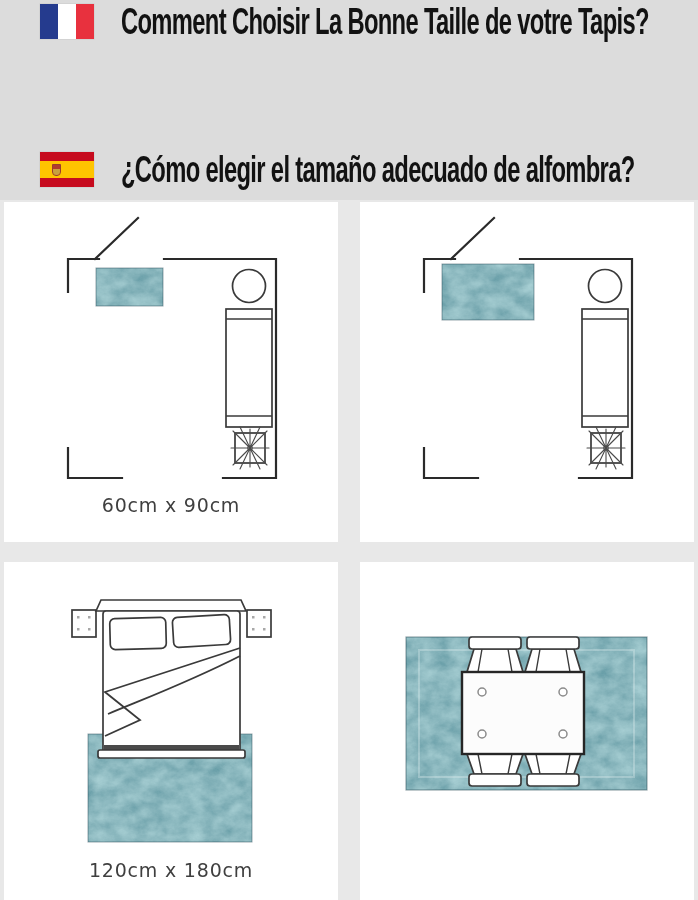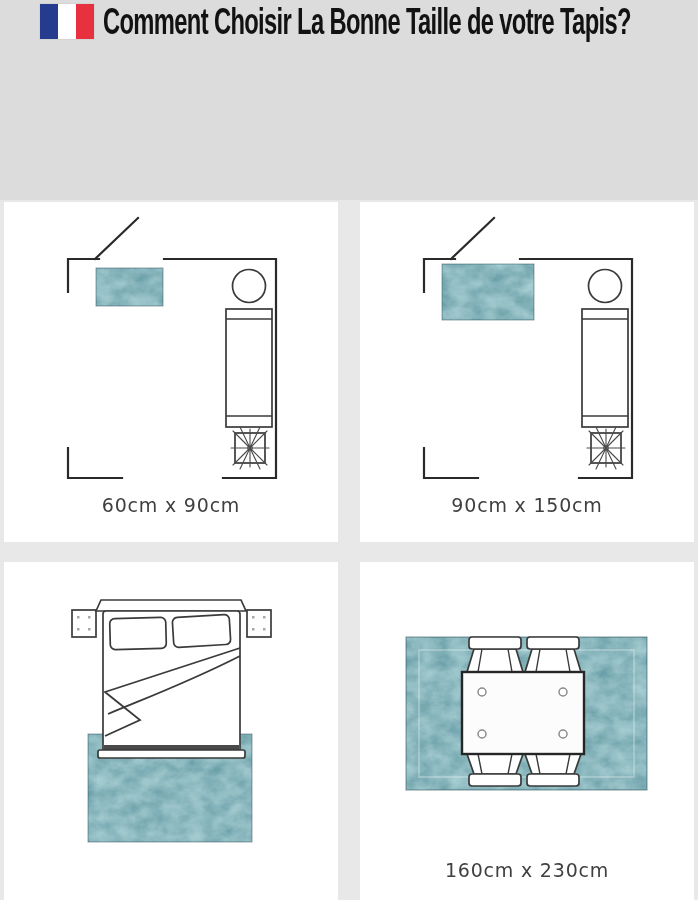--- a/index.html
+++ b/index.html
@@ -10,21 +10,21 @@
   body{
     width:698px;height:900px;background:var(--gap-bg);
     font-family:"Liberation Sans",sans-serif;overflow:hidden;position:relative;
   }
   
   .header{
     height:200px;background:var(--header-bg);box-sizing:border-box;
     padding:3px 0 12px 40px;display:flex;flex-direction:column;
     justify-content:space-between;overflow:hidden;
   }
-  .lang-row{display:flex;align-items:center;gap:9px;height:37px;}
+  .lang-row{display:flex;align-items:center;gap:27px;height:37px;}
   .flag{width:54px;height:35px;flex:0 0 auto;display:flex;position:relative;box-shadow:0 0 0 0.5px rgba(0,0,0,0.08);}
   .flag.vertical{flex-direction:row;}
   .flag.horizontal{flex-direction:column;}
   .flag span{flex:1;}
   .flag-fr span:nth-child(1){background:#253b8e;}
   .flag-fr span:nth-child(2){background:#ffffff;}
   .flag-fr span:nth-child(3){background:#e8313e;}
   .flag-es span:nth-child(1){background:#c60b1e;flex:0 0 25%;}
   .flag-es span:nth-child(2){background:#ffc400;flex:0 0 50%;}
   .flag-es span:nth-child(3){background:#c60b1e;flex:0 0 25%;}
@@ -71,20 +71,29 @@
 
 <div class="header">
   <div class="lang-row">
     <div class="flag vertical flag-fr">
       <span></span>
         <span></span>
         <span></span>
     </div>
     <div class="headline">Comment Choisir La Bonne Taille de votre Tapis?</div>
   </div>
+  <div class="lang-row">
+    <div class="flag horizontal flag-es">
+      <span></span>
+        <span></span>
+        <span></span>
+      <i class="es-emblem"></i>
+    </div>
+    <div class="headline">¿Cómo elegir el tamaño adecuado de alfombra?</div>
+  </div>
 </div>
 
 <div class="grid">
 
   <div class="panel">
     <svg class="scene" width="334" height="287" viewBox="0 0 334 287">
       <line class="wall" x1="134" y1="16" x2="91" y2="57"></line>
       <path class="wall" d="M64,90 L64,57 L95,57"></path>
       <path class="wall" d="M160,57 L272,57 L272,276 L219,276"></path>
       <path class="wall" d="M64,246 L64,276 L118,276"></path>
@@ -122,21 +131,20 @@
       <g>
         <rect class="furn" x="231" y="231" width="30" height="30" stroke-width="1.3"></rect>
         <g class="plantline">
           <path d="M246,246 L229,229 M246,246 L263,229 M246,246 L229,263 M246,246 L263,263"></path>
           <path d="M246,246 L246,227 M246,246 L246,265 M246,246 L227,246 M246,246 L265,246"></path>
           <path d="M246,246 L236,225 M246,246 L256,225 M246,246 L236,267 M246,246 L256,267"></path>
           <circle cx="246" cy="246" r="2.2"></circle>
         </g>
       </g>
     </svg>
-    <div class="size-label">90cm x 150cm</div>
   </div>
 
   <div class="panel">
     <svg class="scene" width="334" height="292" viewBox="0 0 334 292">
       <g>
         <rect class="furn" x="68" y="48" width="24" height="27" stroke-width="1.3"></rect>
         <rect x="73" y="54" width="2.5" height="2.5" fill="#a8a8a8"></rect>
           <rect x="84" y="54" width="2.5" height="2.5" fill="#a8a8a8"></rect>
         <rect x="73" y="66" width="2.5" height="2.5" fill="#a8a8a8"></rect>
           <rect x="84" y="66" width="2.5" height="2.5" fill="#a8a8a8"></rect>
@@ -154,20 +162,21 @@
       <rect class="furn" x="99" y="49" width="137" height="146" rx="3"></rect>
       <rect class="furn" x="106" y="56" width="56" height="31" rx="5" transform="rotate(-1.5 134 71)"></rect>
       <rect class="furn" x="169" y="54" width="57" height="30" rx="5" transform="rotate(-3.5 197 69)"></rect>
       <g stroke="#3a3a3a" stroke-width="1.8" fill="#ffffff">
         <path d="M236,86 L101,130 L136,158 L101,174" fill="none"></path>
         <path d="M236,94 C185,120 142,136 104,152" fill="none"></path>
       </g>
       <rect x="100" y="183" width="135" height="6" fill="#4a4a4a"></rect>
       <rect class="furn" x="94" y="188" width="147" height="8" rx="2"></rect>
     </svg>
+    <div class="size-label">120cm x 180cm</div>
   </div>
 
   <div class="panel">
     <svg class="scene" width="334" height="292" viewBox="0 0 334 292">
       <rect x="46" y="75" width="241" height="153" filter="url(#rugtex)"></rect>
       <rect x="46" y="75" width="241" height="153" fill="none" stroke="rgba(25,60,70,0.45)" stroke-width="1.2"></rect>
       <rect x="59" y="88" width="215" height="127" fill="none" stroke="rgba(235,245,245,0.30)" stroke-width="2"></rect>
       <g>
         <path class="furn" d="M114,87 L107,110 L163,110 L156,87 Z" stroke-width="1.5"></path>
         <path class="furnline" d="M122,87 L118,110 M148,87 L152,110" stroke-width="1.2"></path>
@@ -189,16 +198,15 @@
         <rect class="furn" x="167" y="212" width="52" height="12" rx="3" stroke-width="1.5"></rect>
       </g>
       <rect x="102" y="110" width="122" height="82" fill="#fcfcfc" stroke="#262626" stroke-width="2.4"></rect>
       <g fill="#ffffff" stroke="#8b8b8b" stroke-width="1.5">
         <circle cx="122" cy="130" r="4"></circle>
           <circle cx="203" cy="130" r="4"></circle>
         <circle cx="122" cy="172" r="4"></circle>
           <circle cx="203" cy="172" r="4"></circle>
       </g>
     </svg>
-    <div class="size-label">160cm x 230cm</div>
   </div>
 
 </div>
 
 </body></html>

